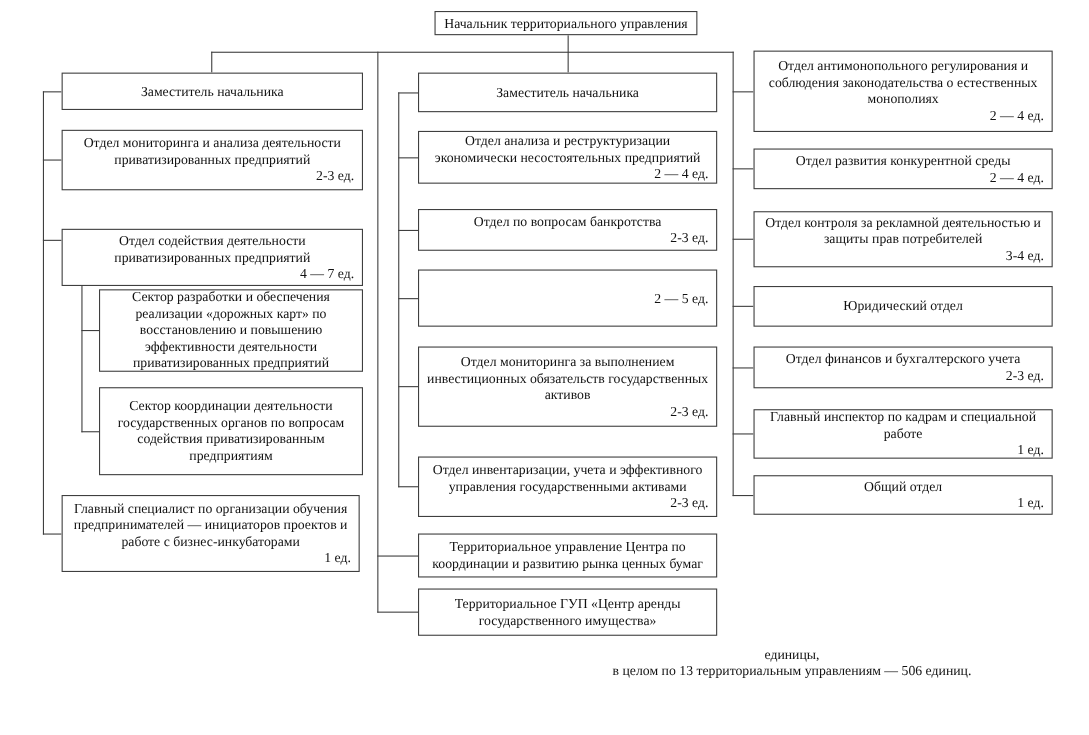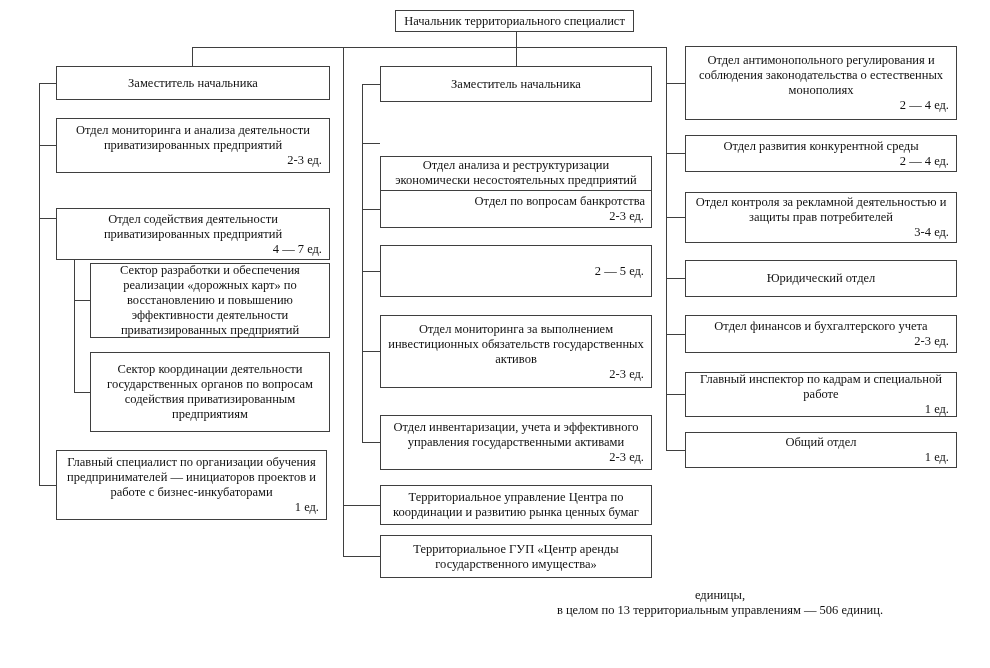--- a/index.html
+++ b/index.html
@@ -24,22 +24,22 @@
   }
   
   #b-top {left:395px;top:10px; width:239px;height:22px;}
   #b-l1  {left:56px; top:66px; width:274px;height:34px;}
   #b-l2  {left:56px; top:118px;width:274px;height:55px;}
   #b-l3  {left:56px; top:208px;width:274px;height:52px;}
   #b-l4  {left:90px; top:263px;width:240px;height:75px;}
   #b-l5  {left:90px; top:352px;width:240px;height:80px;}
   #b-l6  {left:56px; top:450px;width:271px;height:70px;}
   #b-m1  {left:380px;top:66px; width:272px;height:36px;}
-  #b-m2  {left:380px;top:119px;width:272px;height:48px;margin-top:37px;}
-  #b-m3  {left:380px;top:190px;width:272px;height:38px;align-items:flex-end;}
+  #b-m2  {left:380px;top:119px;width:272px;height:48px;}
+  #b-m3  {left:380px;top:190px;width:272px;height:38px;}
   #b-m4  {left:380px;top:245px;width:272px;height:52px;}
   #b-m5  {left:380px;top:315px;width:272px;height:73px;}
   #b-m6  {left:380px;top:415px;width:272px;height:55px;}
   #b-m7  {left:380px;top:485px;width:272px;height:40px;}
   #b-m8  {left:380px;top:535px;width:272px;height:43px;}
   #b-r1  {left:685px;top:46px; width:272px;height:74px;}
   #b-r2  {left:685px;top:135px;width:272px;height:37px;}
   #b-r3  {left:685px;top:192px;width:272px;height:51px;}
   #b-r4  {left:685px;top:260px;width:272px;height:37px;}
   #b-r5  {left:685px;top:315px;width:272px;height:38px;}
@@ -78,21 +78,21 @@
 
   <div class="line h" style="left:666px;top:83px;width:19px;"></div>
   <div class="line h" style="left:666px;top:153px;width:19px;"></div>
   <div class="line h" style="left:666px;top:217px;width:19px;"></div>
   <div class="line h" style="left:666px;top:278px;width:19px;"></div>
   <div class="line h" style="left:666px;top:334px;width:19px;"></div>
   <div class="line h" style="left:666px;top:394px;width:19px;"></div>
   <div class="line h" style="left:666px;top:450px;width:19px;"></div>
 
   <div class="box" id="b-top">
-    <div class="t">Начальник территориального специалист</div>
+    <div class="t">Начальник территориального управления</div>
   </div>
 
   <div class="box" id="b-l1">
     <div class="t">Заместитель начальника</div>
   </div>
   <div class="box" id="b-l2">
     <div class="t">Отдел мониторинга и анализа деятельности приватизированных предприятий</div>
     <div class="c">2-3 ед.</div>
   </div>
   <div class="box" id="b-l3">

